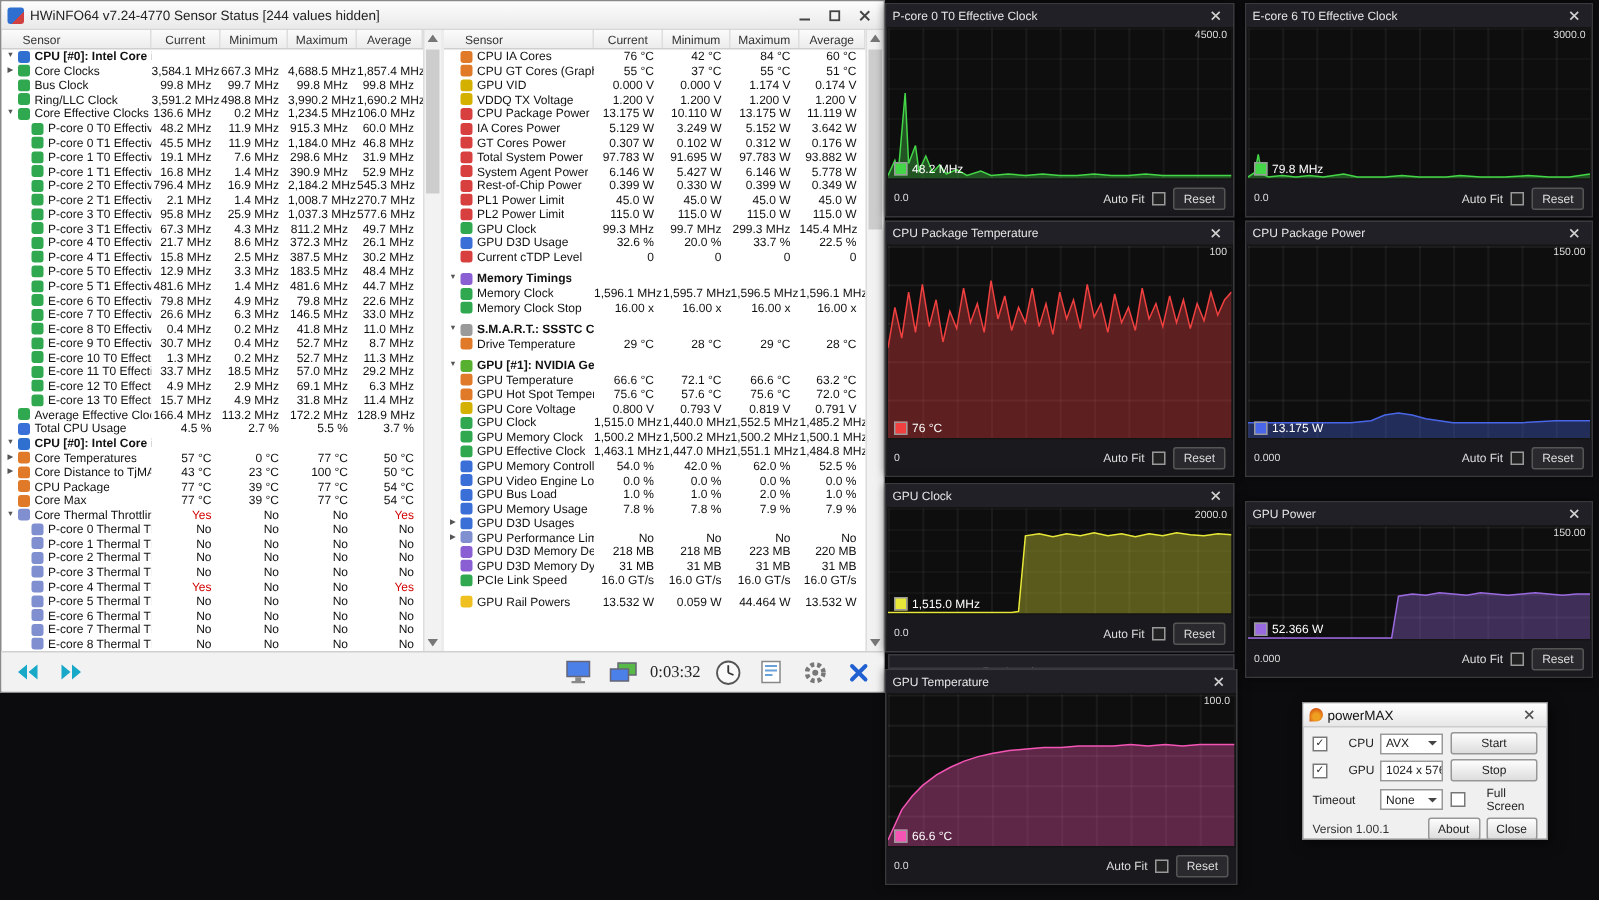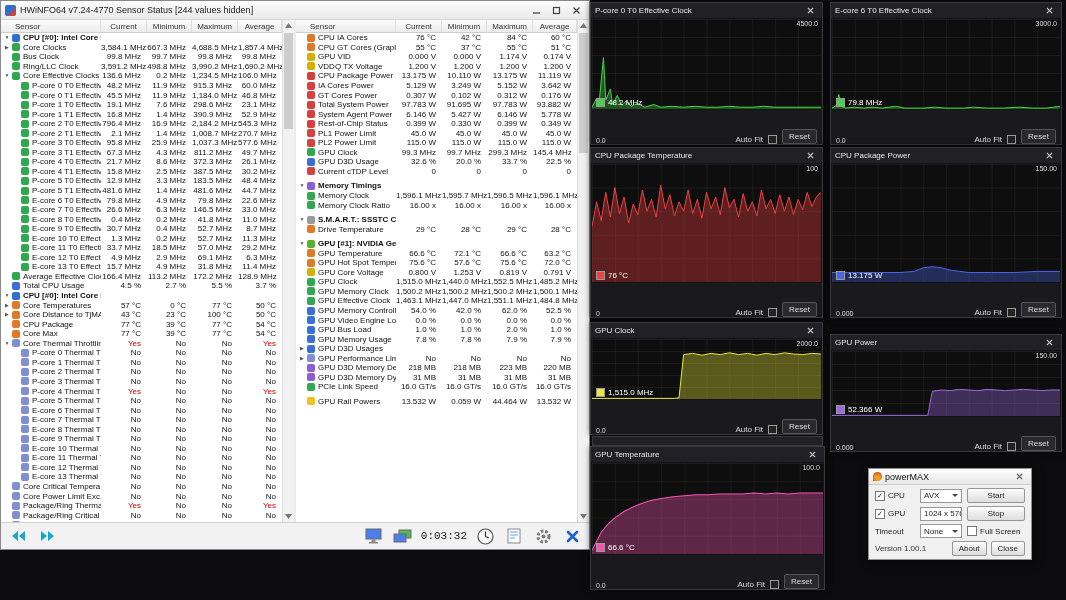--- a/index.html
+++ b/index.html
@@ -1,19 +1,19 @@
 <!DOCTYPE html>
 <html><head>
 <meta charset="utf-8">
 <style>
   html,body{margin:0;padding:0}
   body{width:1066px;height:600px;overflow:hidden;position:relative;background:#0c0c0e;
        font-family:"Liberation Sans",sans-serif;-webkit-font-smoothing:antialiased}
   
-  #hwinfo{position:absolute;left:0;top:0;width:590px;height:550px;background:#fff;
+  #hwinfo{position:absolute;left:0;top:0;width:590px;height:462px;background:#fff;
           border:1px solid #8a8a8a;box-sizing:border-box;display:flex;flex-direction:column}
   .titlebar{height:18px;background:linear-gradient(#fdfdfd,#e9e9e9);display:flex;align-items:center;
             gap:4px;padding:0 4px;border-bottom:1px solid #d6d6d6;flex:none}
   .appicon{width:11px;height:11px;border-radius:2px;background:linear-gradient(135deg,#2f6fd0 62%,#d04040 62%);flex:none}
   .title{flex:1;font-size:9px;color:#222;white-space:nowrap;overflow:hidden}
   .winbtns{display:flex;gap:3px;flex:none}
   .wbtn{width:17px;height:13px;display:flex;align-items:center;justify-content:center;border-radius:2px}
   .panes{flex:1;display:flex;overflow:hidden}
   .pane{width:282px;display:flex;flex-direction:column;overflow:hidden}
   .pane-div{width:2px;background:#ececec;flex:none}
@@ -39,37 +39,37 @@
   .cell.val.red{color:#d00000}
   .ric{width:8px;height:8px;border-radius:2px;margin:0 3px 0 1px;flex:none;display:inline-block}
   .ic-clock{background:#2fa84f}.ic-usage{background:#3a6fd8}.ic-temp{background:#e07a28}
   .ic-power{background:#d84040}.ic-volt{background:#d4b000}.ic-bool{background:#7f8fd0}
   .ic-mem{background:#8a5fd4}.ic-drive{background:#9a9a9a}.ic-cpu{background:#2f6fd0}
   .ic-gpu{background:#57b030}.ic-bolt{background:#f0c020}
   .toolbar{height:26px;flex:none;border-top:1px solid #d0d0d0;background:#f2f2f2;
            display:flex;align-items:center;padding:0 6px;gap:7px}
   .tbicon{width:22px;height:20px;display:flex;align-items:center;justify-content:center;border-radius:2px}
   .tspacer{flex:1}
-  .time{font-size:11px;color:#222;font-family:Liberation Mono, monospace}
+  .time{font-size:11px;color:#222;font-family:Liberation Serif, serif}
   
   .gwin{position:absolute;background:#141414;border:1px solid #3a3a3e;box-sizing:border-box;
         display:flex;flex-direction:column;box-shadow:0 0 6px rgba(0,0,0,.6)}
   .gtitlebar{height:15px;background:#202026;display:flex;align-items:center;padding:0 4px;flex:none}
   .gtitle{flex:1;font-size:8px;color:#e6e6e6;white-space:nowrap;overflow:hidden}
   .gclose{width:15px;height:12px;display:flex;align-items:center;justify-content:center}
   .gplot{flex:1;position:relative;margin:1px;background:#0e0e0e;
      background-image:linear-gradient(rgba(255,255,255,.06) 1px,transparent 1px),
                       linear-gradient(90deg,rgba(255,255,255,.05) 1px,transparent 1px);
      background-size:100% 20%,10% 100%}
   .gplot svg.series{position:absolute;left:0;top:0;width:100%;height:100%}
   .gmax{position:absolute;top:1px;right:3px;font-size:7px;color:#ddd}
   .gvalrow{position:absolute;left:4px;bottom:2px;display:flex;align-items:center;gap:3px}
   .legend{width:7px;height:7px;border:1px solid #999;flex:none}
   .gval{font-size:8px;color:#fff;white-space:nowrap}
-  .gfooter{height:34px;flex:none;display:flex;align-items:flex-end;gap:5px;padding:0 5px;background:#1a1a1e}
+  .gfooter{height:24px;flex:none;display:flex;align-items:center;gap:5px;padding:0 5px;background:#1a1a1e}
   .gmin{flex:1;font-size:7px;color:#ddd}
   .gautofit{font-size:8px;color:#ddd}
   .gcheck{width:7px;height:7px;border:1px solid #999;background:#222;flex:none}
   .greset{font-size:8px;color:#ddd;border:1px solid #555;background:#2a2a2e;height:13px;
           display:flex;align-items:center;padding:0 6px;border-radius:2px}
   .gw0{left:590px;top:2px;width:233px;height:143px}
   .gw1{left:830px;top:2px;width:232px;height:143px}
   .gw2{left:590px;top:147px;width:233px;height:171px}
   .gw3{left:830px;top:147px;width:232px;height:171px}
   .gw4{left:590px;top:322px;width:233px;height:113px}
@@ -82,21 +82,21 @@
   #powermax{position:absolute;left:868px;top:468px;width:164px;height:92px;background:#f0f0f0;
             border:1px solid #919191;box-sizing:border-box;display:flex;flex-direction:column;
             box-shadow:2px 2px 8px rgba(0,0,0,.55);font-size:8px;color:#222}
   .pmtitle{height:15px;flex:none;display:flex;align-items:center;gap:3px;padding:0 4px;
            background:linear-gradient(#fff,#e7e7e7);border-bottom:1px solid #ccc}
   .pmlogo{width:9px;height:9px;border-radius:50% 50% 50% 0;flex:none;
           background:radial-gradient(circle at 50% 65%,#f0a020 30%,#d04010 90%)}
   .pmtitletext{flex:1;font-size:9px;color:#111}
   .pmbody{flex:1;display:grid;grid-template-columns:40px 1fr 58px;gap:3px 5px;
           align-items:center;padding:3px 6px 4px}
-  .pmlblwrap{display:flex;align-items:center;gap:3px}
+  .pmlblwrap{display:flex;align-items:center;gap:14px}
   .pmcheck{width:8px;height:8px;border:1px solid #777;background:#fff;display:inline-flex;
            align-items:center;justify-content:center;font-size:7px;line-height:1;color:#222;flex:none}
   .pmselect{height:12px;border:1px solid #999;background:#fff;display:flex;align-items:center;
             justify-content:space-between;padding:0 3px;overflow:hidden;white-space:nowrap}
   .ddar{width:0;height:0;border:3px solid transparent;border-top-color:#444;margin-top:3px;flex:none}
   .pmbtn{height:13px;border:1px solid #979797;background:linear-gradient(#fdfdfd,#ddd);
          display:flex;align-items:center;justify-content:center;padding:0 6px;border-radius:2px;white-space:nowrap}
   .pmbottom{grid-column:1 / -1;display:flex;align-items:center;gap:4px}
   .pmversion{flex:1;color:#333}
 </style>
@@ -214,21 +214,21 @@
           </div>
           <div class="srow">
             <div class="cell lab" style="padding-left: 11px;">
               <span class="arrow"></span>
               <span class="ric ic-clock"></span>
               <span class="labtext">P-core 1 T0 Effective ...</span>
             </div>
             <div class="cell val">19.1 MHz</div>
             <div class="cell val">7.6 MHz</div>
             <div class="cell val">298.6 MHz</div>
-            <div class="cell val">23.1 MHz</div>
+            <div class="cell val">31.9 MHz</div>
           </div>
           <div class="srow">
             <div class="cell lab" style="padding-left: 11px;">
               <span class="arrow"></span>
               <span class="ric ic-clock"></span>
               <span class="labtext">P-core 1 T1 Effective ...</span>
             </div>
             <div class="cell val">16.8 MHz</div>
             <div class="cell val">1.4 MHz</div>
             <div class="cell val">390.9 MHz</div>
@@ -851,21 +851,21 @@
             </div>
             <div class="cell val">6.146 W</div>
             <div class="cell val">5.427 W</div>
             <div class="cell val">6.146 W</div>
             <div class="cell val">5.778 W</div>
           </div>
           <div class="srow">
             <div class="cell lab">
               <span class="arrow"></span>
               <span class="ric ic-power"></span>
-              <span class="labtext">Rest-of-Chip Status</span>
+              <span class="labtext">Rest-of-Chip Power</span>
             </div>
             <div class="cell val">0.399 W</div>
             <div class="cell val">0.330 W</div>
             <div class="cell val">0.399 W</div>
             <div class="cell val">0.349 W</div>
           </div>
           <div class="srow">
             <div class="cell lab">
               <span class="arrow"></span>
               <span class="ric ic-power"></span>
@@ -940,21 +940,21 @@
             </div>
             <div class="cell val">1,596.1 MHz</div>
             <div class="cell val">1,595.7 MHz</div>
             <div class="cell val">1,596.5 MHz</div>
             <div class="cell val">1,596.1 MHz</div>
           </div>
           <div class="srow">
             <div class="cell lab">
               <span class="arrow"></span>
               <span class="ric ic-clock"></span>
-              <span class="labtext">Memory Clock Ratio</span>
+              <span class="labtext">Memory Clock Stop</span>
             </div>
             <div class="cell val">16.00 x</div>
             <div class="cell val">16.00 x</div>
             <div class="cell val">16.00 x</div>
             <div class="cell val">16.00 x</div>
           </div>
           <div class="srow gaprow"></div>
           <div class="srow group">
             <div class="cell lab">
               <span class="arrow">▼</span>
@@ -1011,21 +1011,21 @@
             <div class="cell val">75.6 °C</div>
             <div class="cell val">72.0 °C</div>
           </div>
           <div class="srow">
             <div class="cell lab">
               <span class="arrow"></span>
               <span class="ric ic-volt"></span>
               <span class="labtext">GPU Core Voltage</span>
             </div>
             <div class="cell val">0.800 V</div>
-            <div class="cell val">1.253 V</div>
+            <div class="cell val">0.793 V</div>
             <div class="cell val">0.819 V</div>
             <div class="cell val">0.791 V</div>
           </div>
           <div class="srow">
             <div class="cell lab">
               <span class="arrow"></span>
               <span class="ric ic-clock"></span>
               <span class="labtext">GPU Clock</span>
             </div>
             <div class="cell val">1,515.0 MHz</div>

